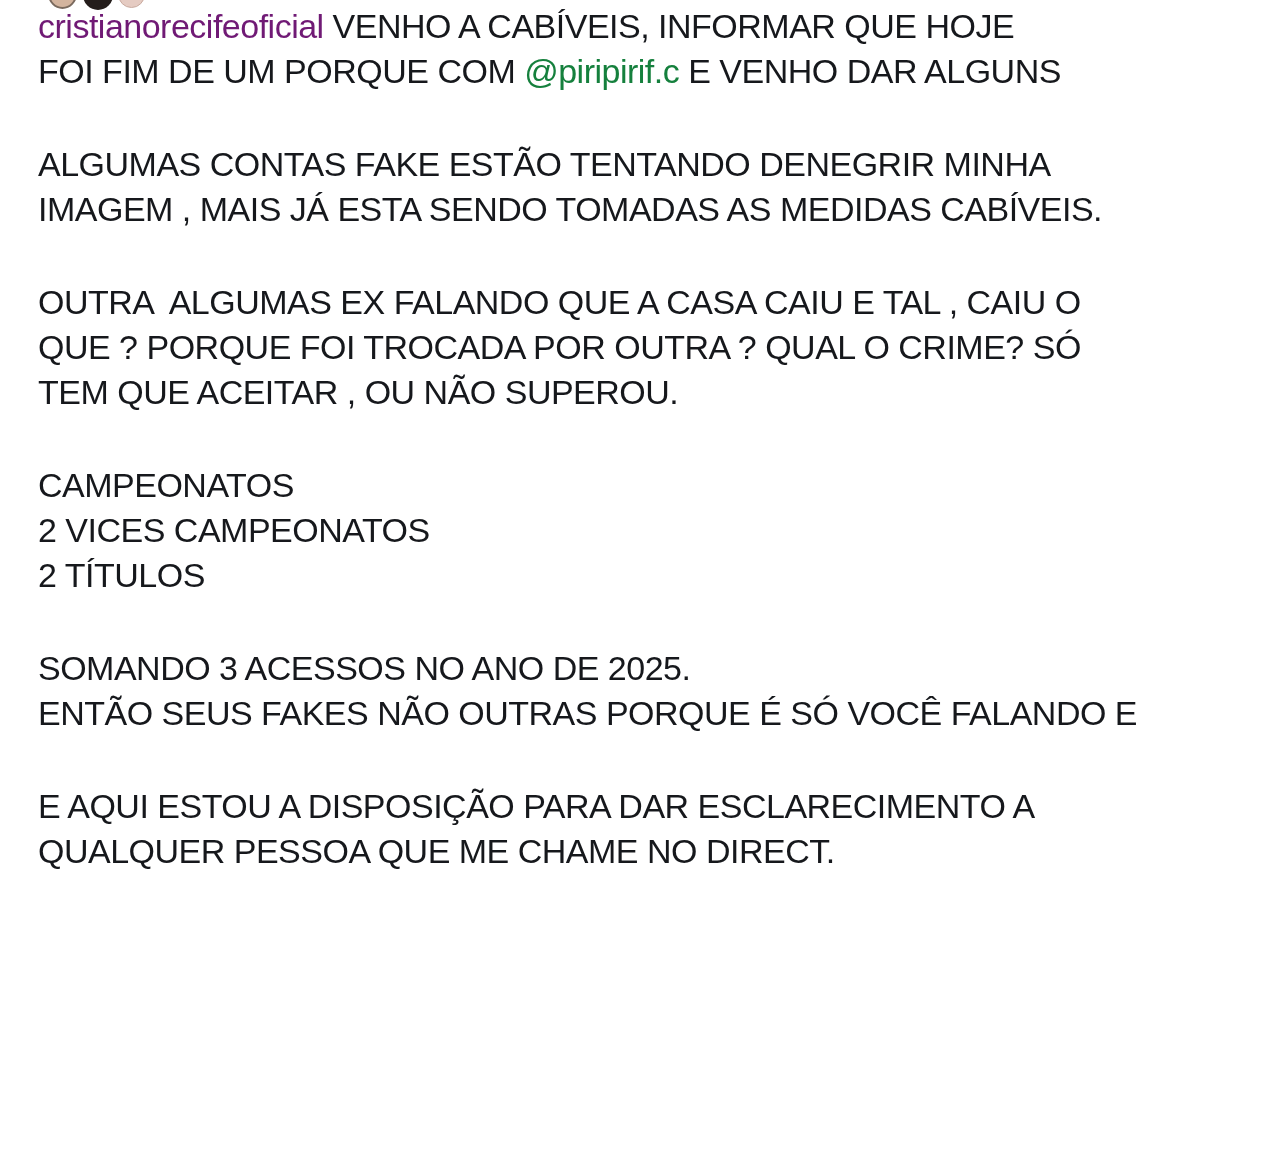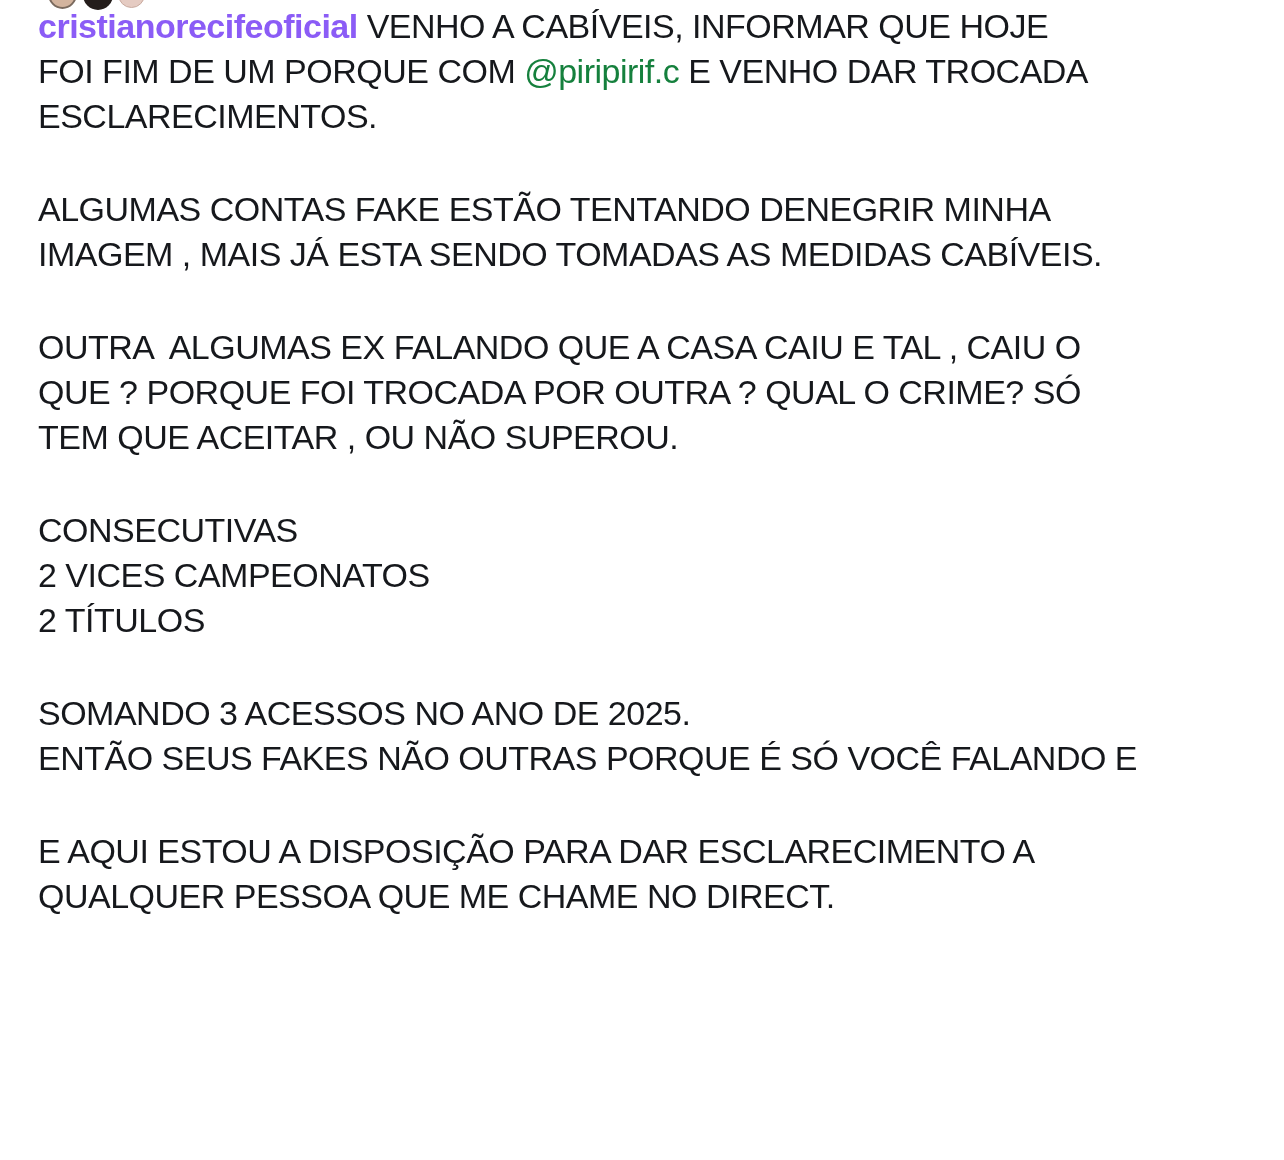--- a/index.html
+++ b/index.html
@@ -55,55 +55,54 @@
     letter-spacing: -0.5px;
     font-weight: 400;
   }
   .para {
     margin: 0 0 48px 0;
   }
   .line {
     white-space: pre; 
   }
   .seg-username {
-    font-weight: 700;
-    color: #8b5cf6;
+    font-weight: 400;
+    color: #701a75;
     cursor: pointer;
   }
   .seg-mention {
     color: #15803d;
     cursor: pointer;
   }
 </style>
 </head>
 <body>
 
 <div class="facepile">
   <div class="avatar avatar-1"></div>
   <div class="avatar avatar-2"></div>
   <div class="avatar avatar-3"></div>
 </div>
 
 <div class="caption" id="caption">
     <div class="para">
       <div class="line"><span class="seg-username">cristianorecifeoficial</span><span class="seg-plain"> VENHO A CABÍVEIS, INFORMAR QUE HOJE</span></div>
-      <div class="line"><span class="seg-plain">FOI FIM DE UM PORQUE COM </span><span class="seg-mention">@piripirif.c</span><span class="seg-plain"> E VENHO DAR TROCADA</span></div>
-      <div class="line"><span class="seg-plain">ESCLARECIMENTOS.</span></div>
+      <div class="line"><span class="seg-plain">FOI FIM DE UM PORQUE COM </span><span class="seg-mention">@piripirif.c</span><span class="seg-plain"> E VENHO DAR ALGUNS</span></div>
     </div>
     <div class="para">
       <div class="line"><span class="seg-plain">ALGUMAS CONTAS FAKE ESTÃO TENTANDO DENEGRIR MINHA</span></div>
       <div class="line"><span class="seg-plain">IMAGEM , MAIS JÁ ESTA SENDO TOMADAS AS MEDIDAS CABÍVEIS.</span></div>
     </div>
     <div class="para">
       <div class="line"><span class="seg-plain">OUTRA  ALGUMAS EX FALANDO QUE A CASA CAIU E TAL , CAIU O</span></div>
       <div class="line"><span class="seg-plain">QUE ? PORQUE FOI TROCADA POR OUTRA ? QUAL O CRIME? SÓ</span></div>
       <div class="line"><span class="seg-plain">TEM QUE ACEITAR , OU NÃO SUPEROU.</span></div>
     </div>
     <div class="para">
-      <div class="line"><span class="seg-plain">CONSECUTIVAS</span></div>
+      <div class="line"><span class="seg-plain">CAMPEONATOS</span></div>
       <div class="line"><span class="seg-plain">2 VICES CAMPEONATOS</span></div>
       <div class="line"><span class="seg-plain">2 TÍTULOS</span></div>
     </div>
     <div class="para">
       <div class="line"><span class="seg-plain">SOMANDO 3 ACESSOS NO ANO DE 2025.</span></div>
       <div class="line"><span class="seg-plain">ENTÃO SEUS FAKES NÃO OUTRAS PORQUE É SÓ VOCÊ FALANDO E</span></div>
     </div>
     <div class="para">
       <div class="line"><span class="seg-plain">E AQUI ESTOU A DISPOSIÇÃO PARA DAR ESCLARECIMENTO A</span></div>
       <div class="line"><span class="seg-plain">QUALQUER PESSOA QUE ME CHAME NO DIRECT.</span></div>

